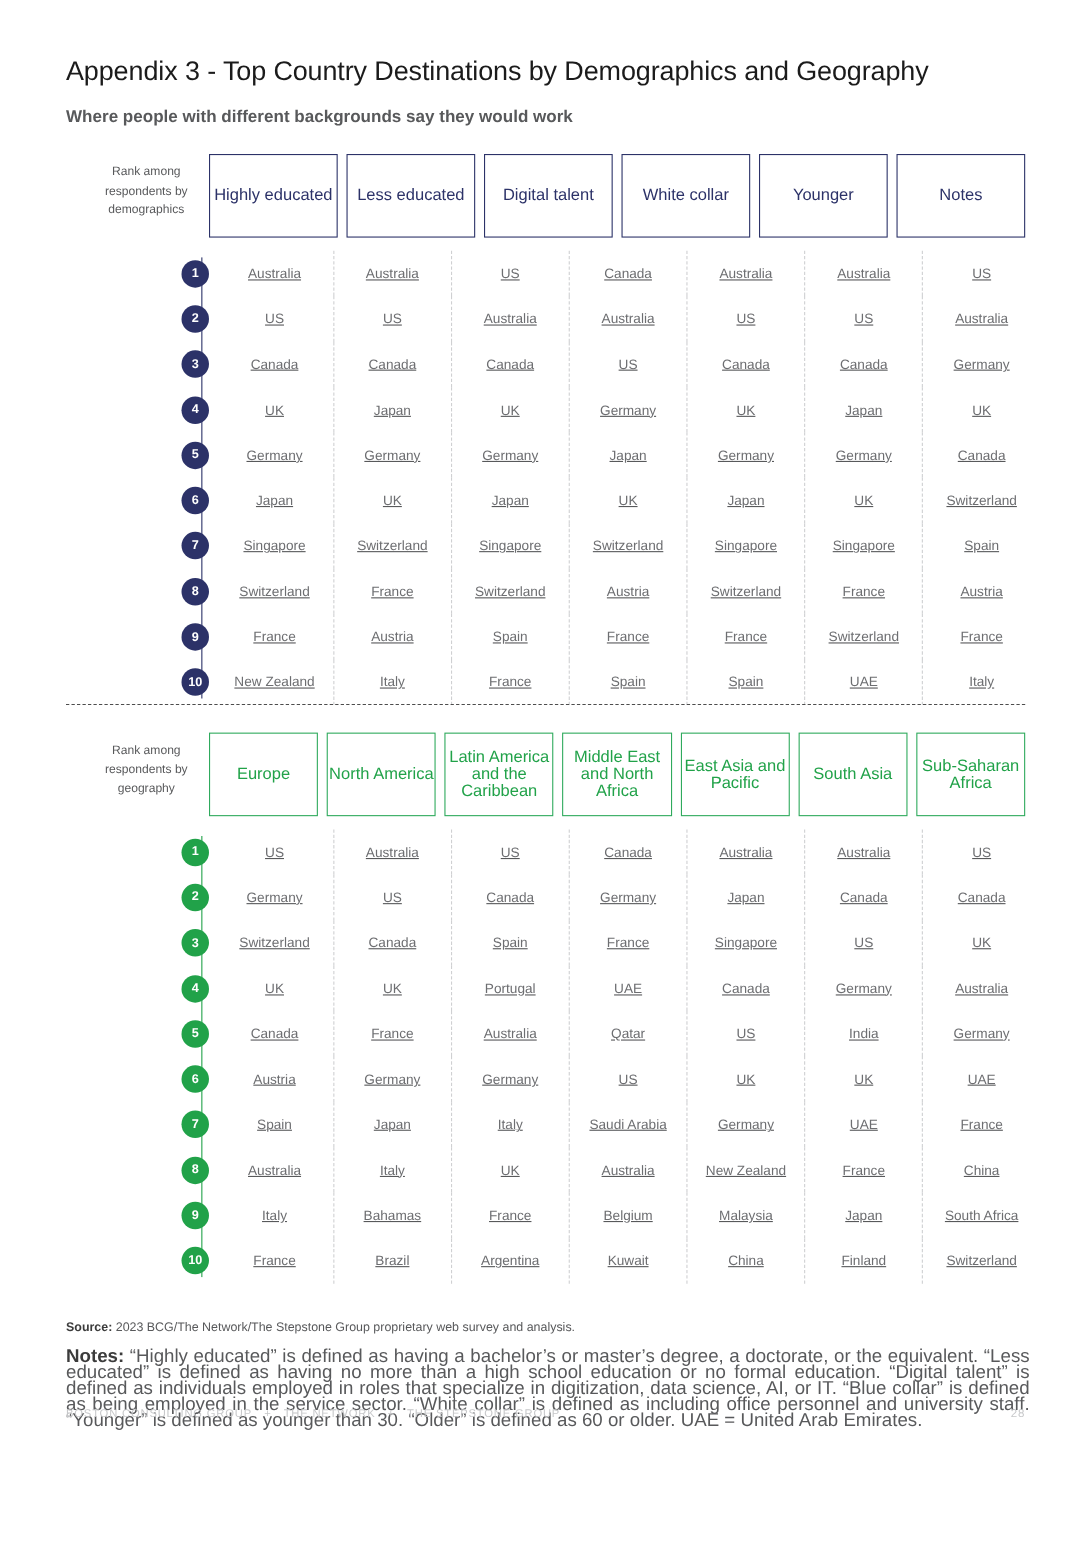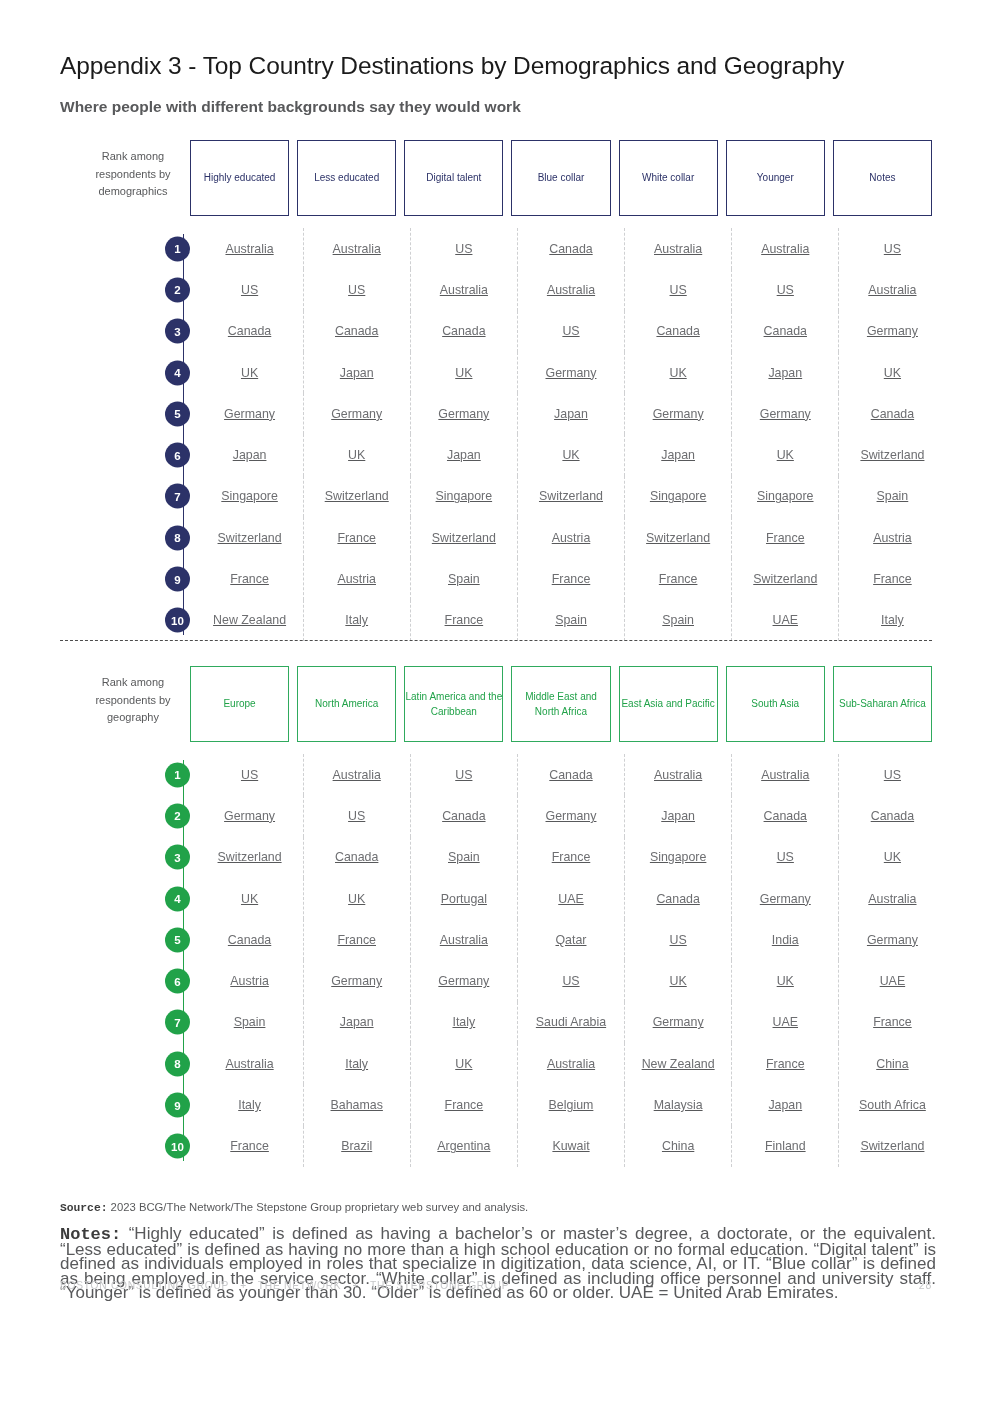--- a/index.html
+++ b/index.html
@@ -73,21 +73,21 @@
     display: flex;
     gap: 8px;
   }
   .head-box {
     flex: 1 1 0;
     border: 1px solid #2c3268;
     display: flex;
     align-items: center;
     justify-content: center;
     text-align: center;
-    font-size: 10px;
+    font-size: 15px;
     line-height: 15.5px;
     color: #2c3268;
     box-sizing: border-box;
     background: #fff;
   }
   .green .head-box {
     border-color: #2faa5d;
     color: #21a249;
   }
 
@@ -184,21 +184,21 @@
     line-height: 15px;
     color: #58595b;
     margin-bottom: 11px;
   }
   .notes-line {
     font-size: 17px;
     line-height: 14.6px;
     color: #58595b;
     text-align: justify;
   }
-  .lbl { font-weight: 700; color: #3c3c3c; font-family: Liberation Mono, monospace; }
+  .lbl { font-weight: 700; color: #3c3c3c; }
 
   
   .footer {
     position: absolute;
     left: 60px;
     top: 1279px;
     width: 872px;
     display: flex;
     align-items: flex-end;
     justify-content: space-between;
@@ -218,21 +218,20 @@
 
   <div class="title">Appendix 3 - Top Country Destinations by Demographics and Geography</div>
   <div class="subtitle">Where people with different backgrounds say they would work</div>
 
   <div class="table-block" id="block-demographics">
     <div class="rank-label">Rank among respondents by demographics</div>
     <div class="header-row">
         <div class="head-box">Highly educated</div>
         <div class="head-box">Less educated</div>
         <div class="head-box">Digital talent</div>
-        <div class="head-box">Blue collar</div>
         <div class="head-box">White collar</div>
         <div class="head-box">Younger</div>
         <div class="head-box">Notes</div>
       </div>
     <div class="rows">
       <div class="rail"></div>
     <div class="row">
           <div class="badge">1</div>
           <div class="cells">
             <div class="cell">Australia</div>

